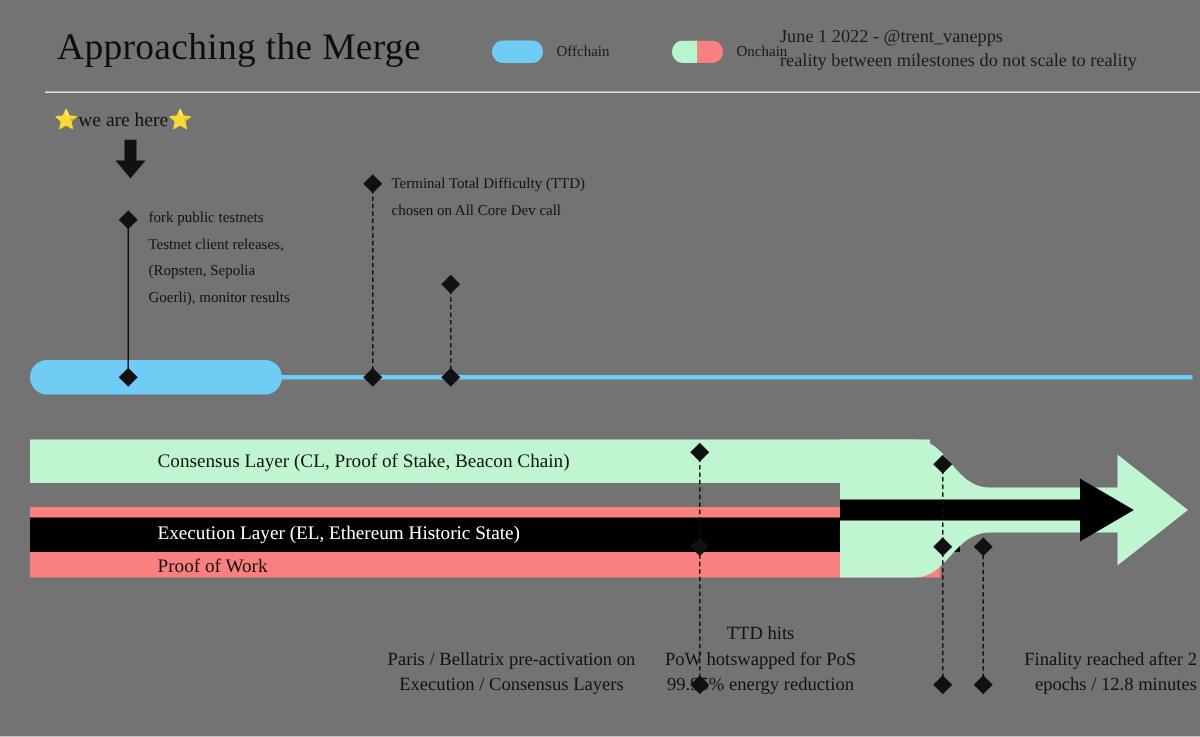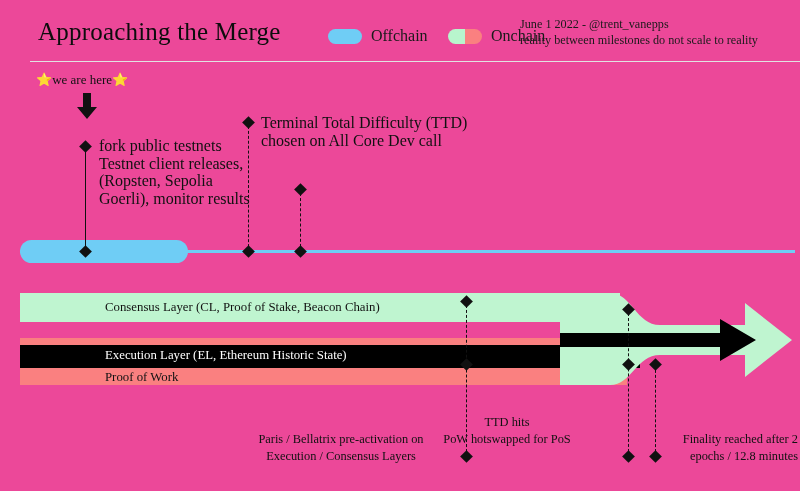--- a/index.html
+++ b/index.html
@@ -9,21 +9,21 @@
     background: #ffffff;
   }
   body {
     font-family: "Liberation Serif", "DejaVu Serif", serif;
     color: #111111;
   }
   #canvas {
     position: relative;
     width: 800px;
     height: 491px;
-    background: #ec4899;
+    background: #737373;
     overflow: hidden;
   }
 
   
   .header {
     position: absolute;
     left: 30px;
     top: 8px;
     width: 770px;
     height: 52px;
@@ -51,21 +51,21 @@
     height: 15px;
     border-radius: 9px;
     overflow: hidden;
     display: flex;
   }
   .swatch.offchain { background: #6fcdf5; }
   .swatch.onchain  { background: transparent; }
   .swatch.onchain .half-l { width: 50%; height: 100%; background: #b8f5cd; }
   .swatch.onchain .half-r { width: 50%; height: 100%; background: #fa8080; }
   .legend-label {
-    font-size: 16px;
+    font-size: 10px;
     color: #1a1a1a;
     white-space: nowrap;
   }
   .credit {
     position: absolute;
     left: 490px;
     top: 8px;
     font-size: 12.2px;
     line-height: 16px;
     color: #1a1a1a;
@@ -128,21 +128,21 @@
   }
   .tdiamond {
     position: absolute;
     width: 9px;
     height: 9px;
     background: #111;
     transform: rotate(45deg);
   }
   .tlabel {
     position: absolute;
-    font-size: 16px;
+    font-size: 10px;
     line-height: 17.5px;
     color: #111;
     white-space: nowrap;
   }
 
   
   .band {
     position: absolute;
     left: 20px;
   }
@@ -292,20 +292,21 @@
   <div class="tdiamond" style="left:651px; top:452px;"></div>
 
   <div class="blabel right" style="left:230px; top:431px; width:222px;">
     <div>Paris / Bellatrix pre-activation on</div>
     <div>Execution / Consensus Layers</div>
   </div>
 
   <div class="blabel right" style="left:400px; top:414px; width:214px;">
     <div>TTD hits</div>
     <div>PoW hotswapped for PoS</div>
+    <div>99.95% energy reduction</div>
   </div>
 
   <div class="blabel left" style="left:668px; top:431px; width:130px;">
     <div>Finality reached after 2</div>
     <div>epochs / 12.8 minutes</div>
   </div>
 
 </div>
 
 </body></html>

